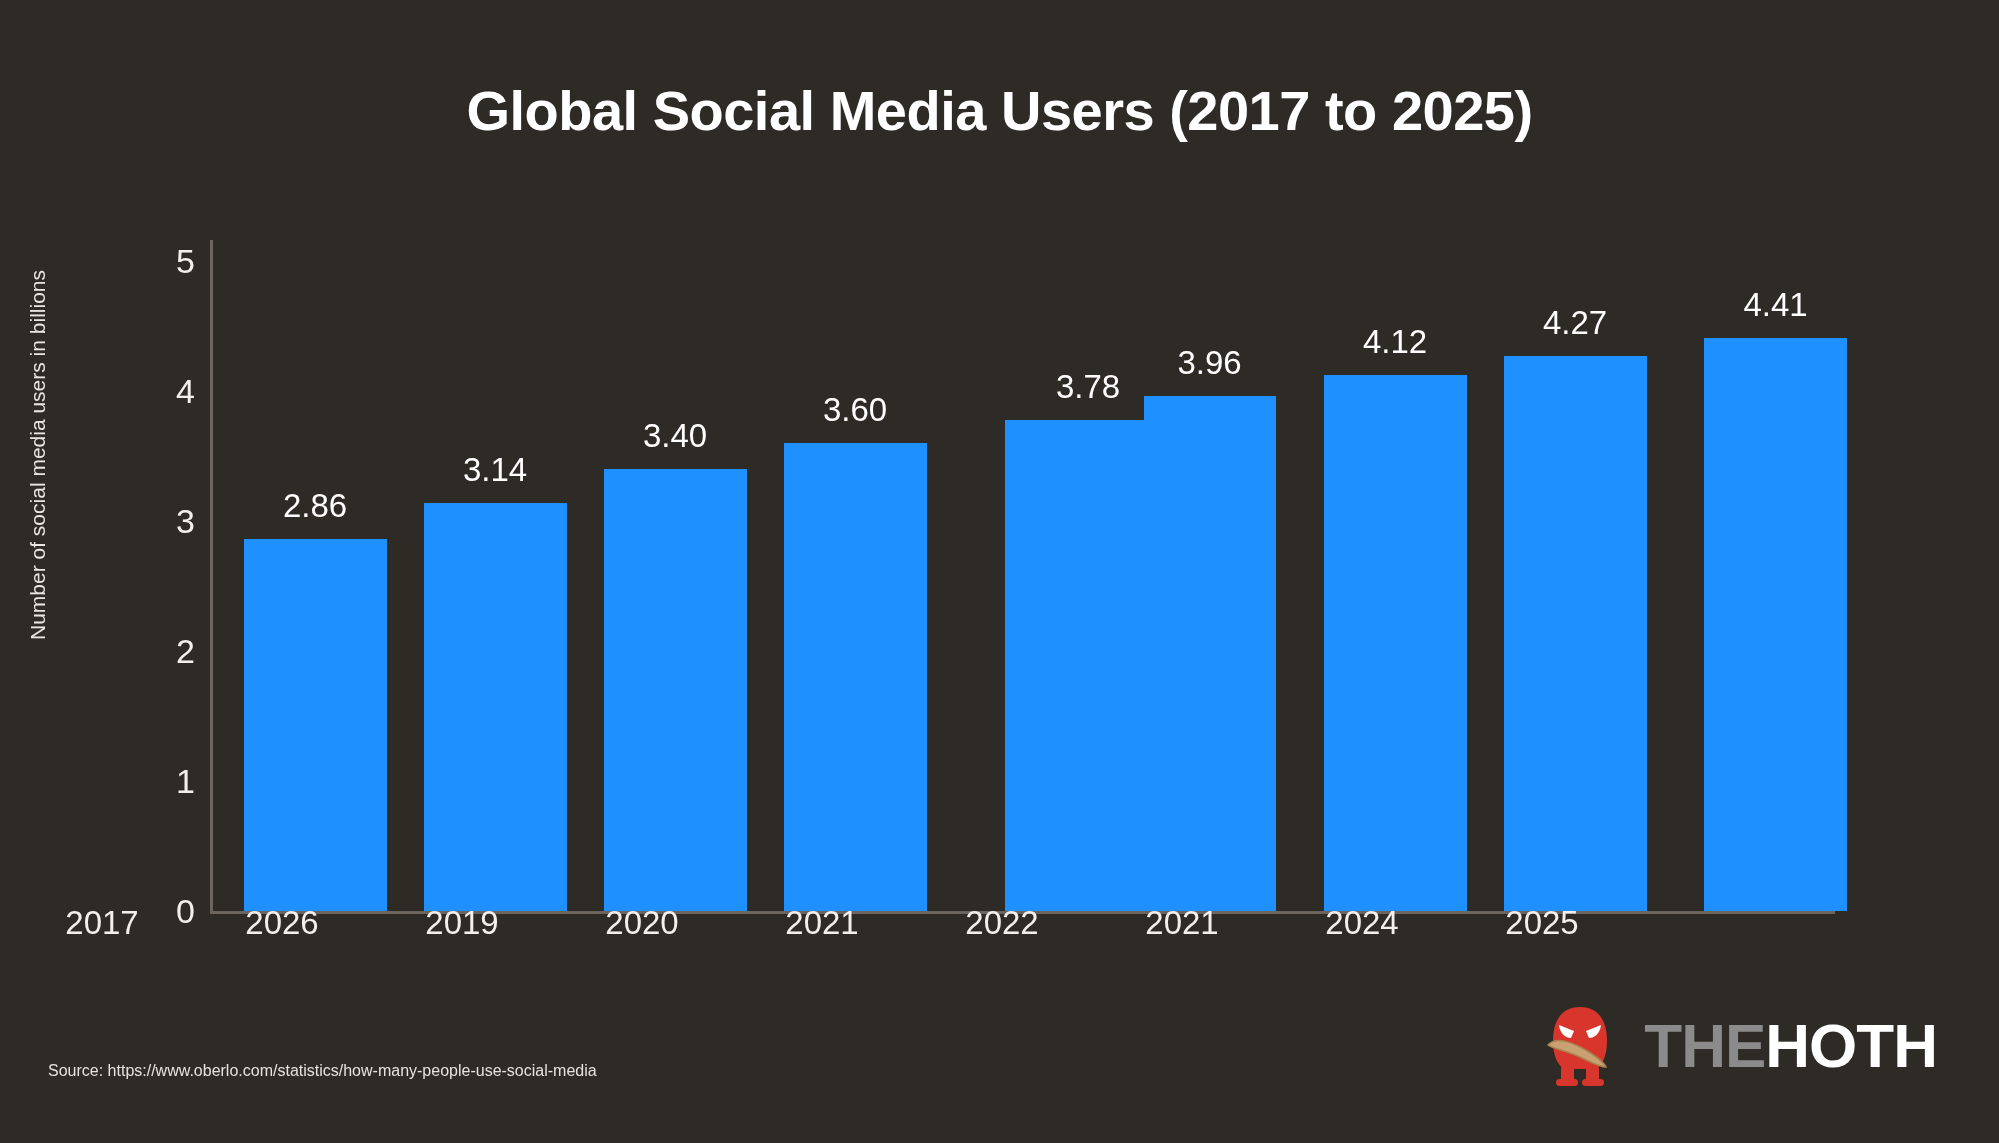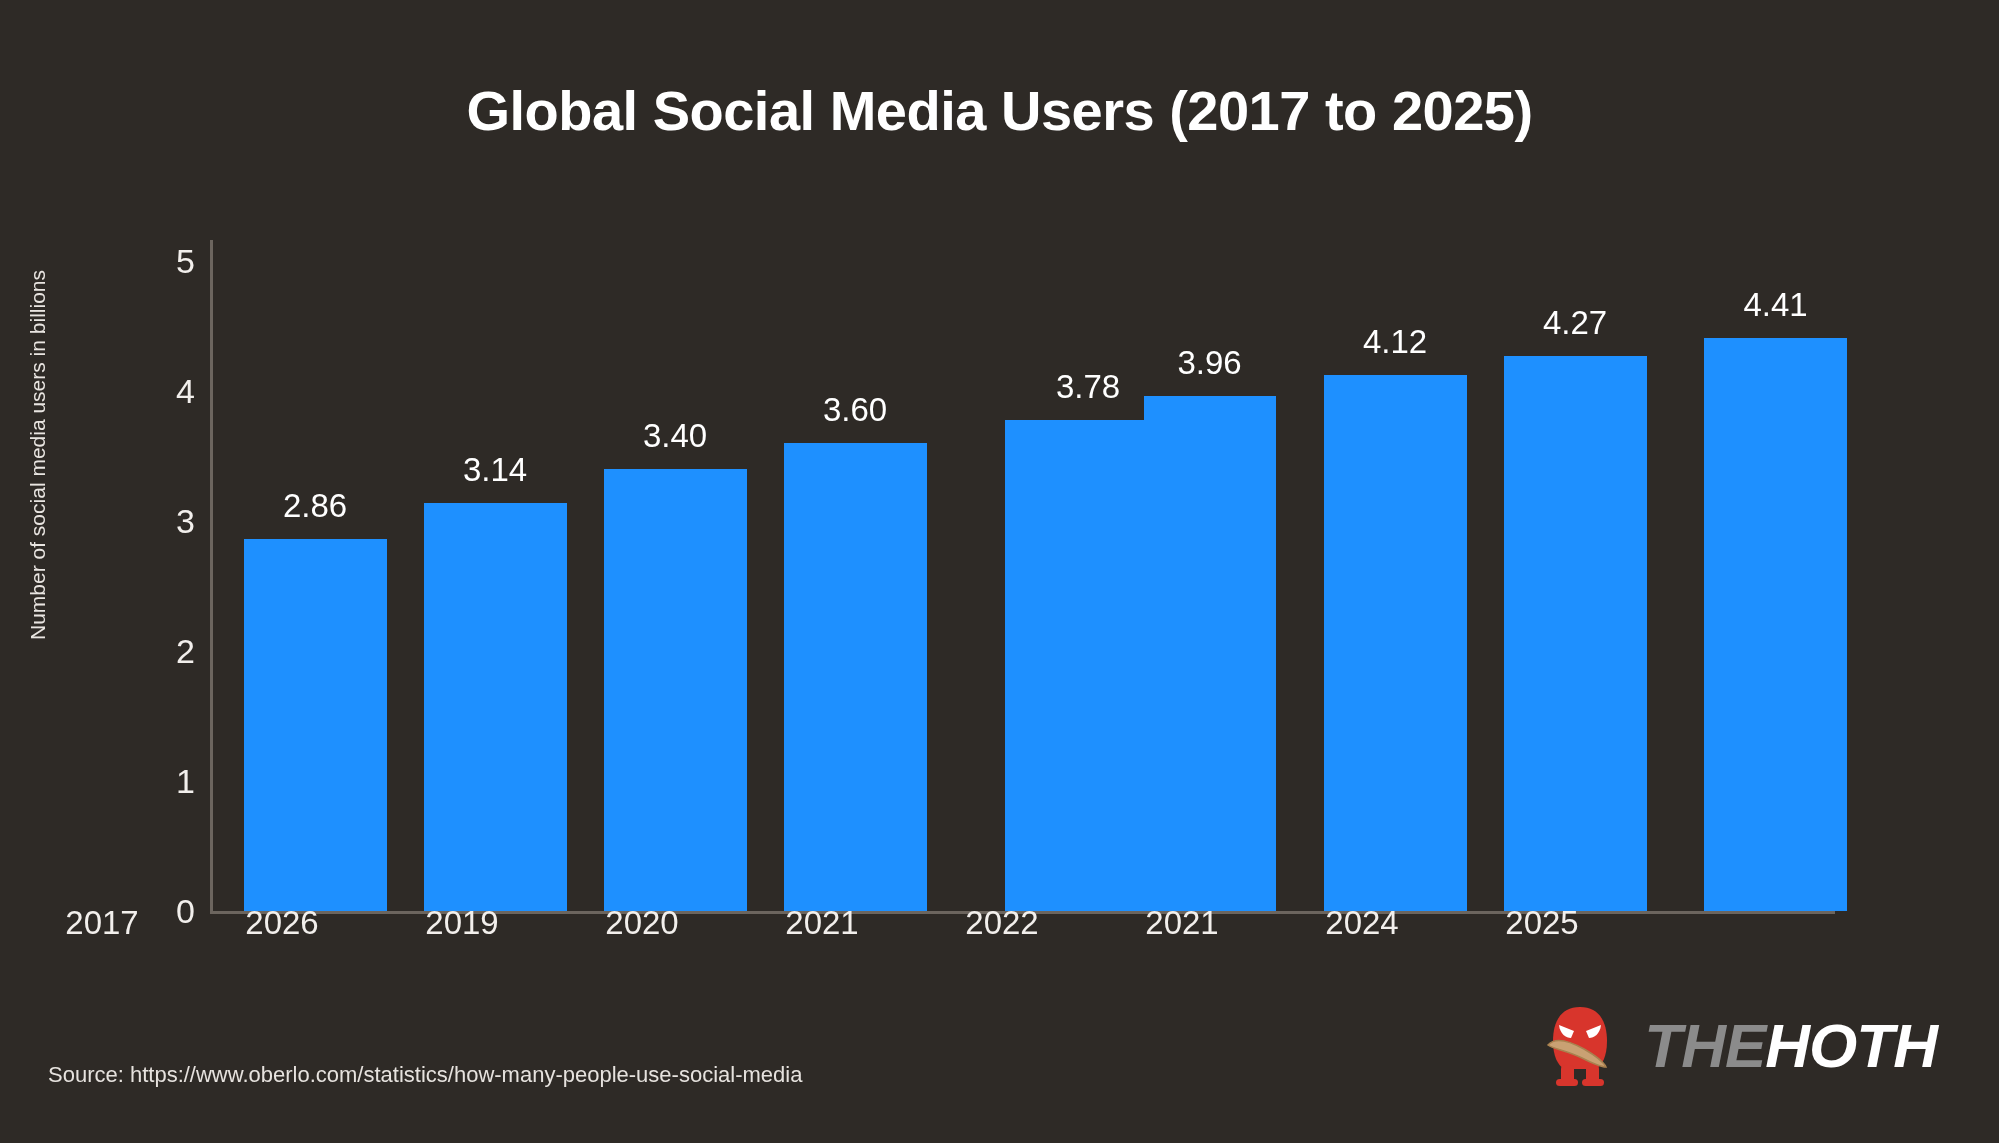--- a/index.html
+++ b/index.html
@@ -126,34 +126,33 @@
     white-space: nowrap;
     font-family: "Liberation Sans", sans-serif;
   }
 
   
   .source {
     position: absolute;
     left: 48px;
     top: 1062px;
     color: #e6e2de;
-    font-size: 22px;
+    font-size: 16px;
     font-family: "Liberation Sans", sans-serif;
   }
 
   
   .logo {
     position: absolute;
     right: 62px;
     top: 1005px;
     height: 82px;
     display: flex;
     align-items: center;
     gap: 28px;
-    font-style: italic;
   }
   .logo-mascot { width: 72px; height: 82px; display:block; }
   .logo-text {
     font-size: 62px;
     font-weight: 700;
     letter-spacing: -1px;
     line-height: 62px;
     font-family: "Liberation Sans", sans-serif;
   }
   .logo-the { color: #8b8b8b; }

